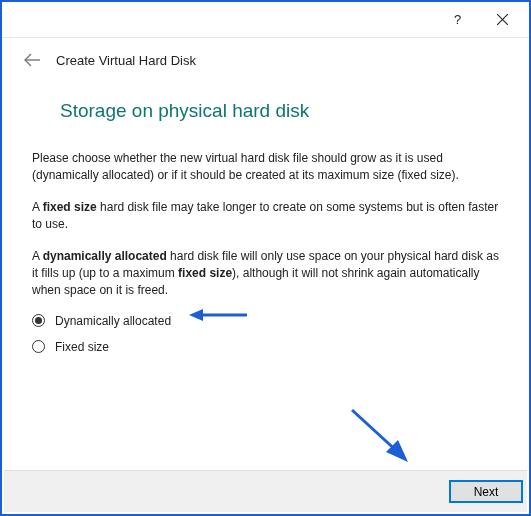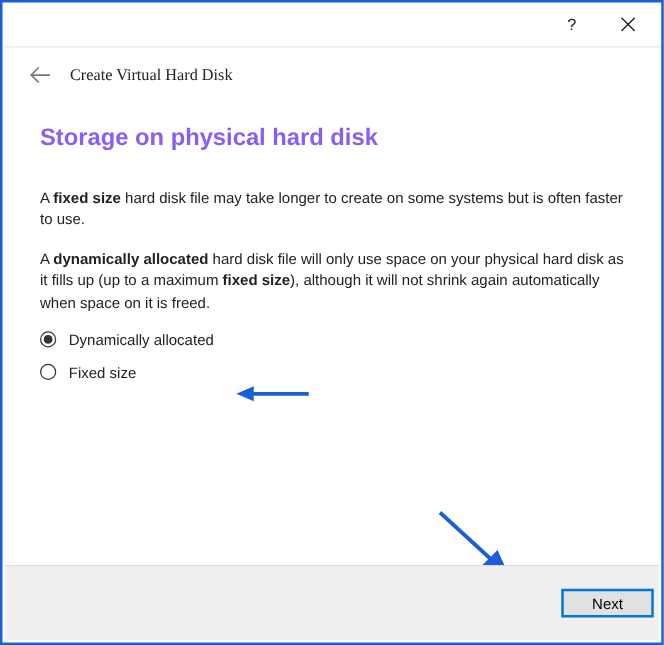--- a/index.html
+++ b/index.html
@@ -28,40 +28,40 @@
       justify-content: center;
       font-size: 13px;
       color: #222;
       cursor: default;
     }
     .close-svg { width: 11px; height: 11px; }
     .header {
       display: flex;
       align-items: center;
       padding: 12px 16px 6px 20px;
-      font-family: Liberation Serif, serif;
     }
     .back-arrow {
       width: 20px; height: 20px;
       margin-right: 14px;
       color: #555;
       display: flex; align-items: center; justify-content: center;
     }
     .header-title {
       font-size: 13px;
       color: #222;
     }
     .content {
       padding: 24px 30px 0 30px;
     }
     .page-heading {
       font-size: 19px;
-      color: #8b5cf6;
-      font-weight: 700;
+      color: #0f766e;
+      font-weight: 400;
       margin-bottom: 28px;
+      margin-left: 28px;
     }
     .para {
       font-size: 12px;
       color: #222;
       line-height: 1.45;
       margin-bottom: 14px;
     }
     .radio-group { margin-top: 8px; }
     .radio-row {
       display: flex;
@@ -82,21 +82,21 @@
       position: absolute;
       width: 7px; height: 7px;
       background: #333;
       border-radius: 50%;
       top: 2px; left: 2px;
     }
     .radio-label { font-size: 12px; color: #222; }
     .footer {
       position: absolute;
       bottom: 2px; left: 2px; right: 2px;
-      height: 60px;
+      height: 42px;
       background: #f0f0f0;
       border-top: 1px solid #ddd;
       display: flex;
       justify-content: flex-end;
       align-items: center;
       padding-right: 4px;
       gap: 6px;
     }
     .btn {
       width: 74px;
@@ -137,20 +137,21 @@
         <line x1="2" y1="7" x2="17" y2="7" stroke="#777" stroke-width="1.4"></line>
         <polyline points="8,1 2,7 8,13" fill="none" stroke="#777" stroke-width="1.4"></polyline>
       </svg>
   </div>
   <div class="header-title">Create Virtual Hard Disk</div>
 </div>
 
 <div class="content">
   <h1 class="page-heading">Storage on physical hard disk</h1>
 
+  <p class="para">Please choose whether the new virtual hard disk file should grow as it is used (dynamically allocated) or if it should be created at its maximum size (fixed size).</p>
 
   <p class="para">
     <span>A </span><b>fixed size</b><span> hard disk file may take longer to create on some systems but is often faster to use.</span>
   </p>
 
   <p class="para">
     <span>A </span><b>dynamically allocated</b><span> hard disk file will only use space on your physical hard disk as it fills up (up to a maximum </span><b>fixed size</b><span>), although it will not shrink again automatically when space on it is freed.</span>
   </p>
 
   <div class="radio-group">

